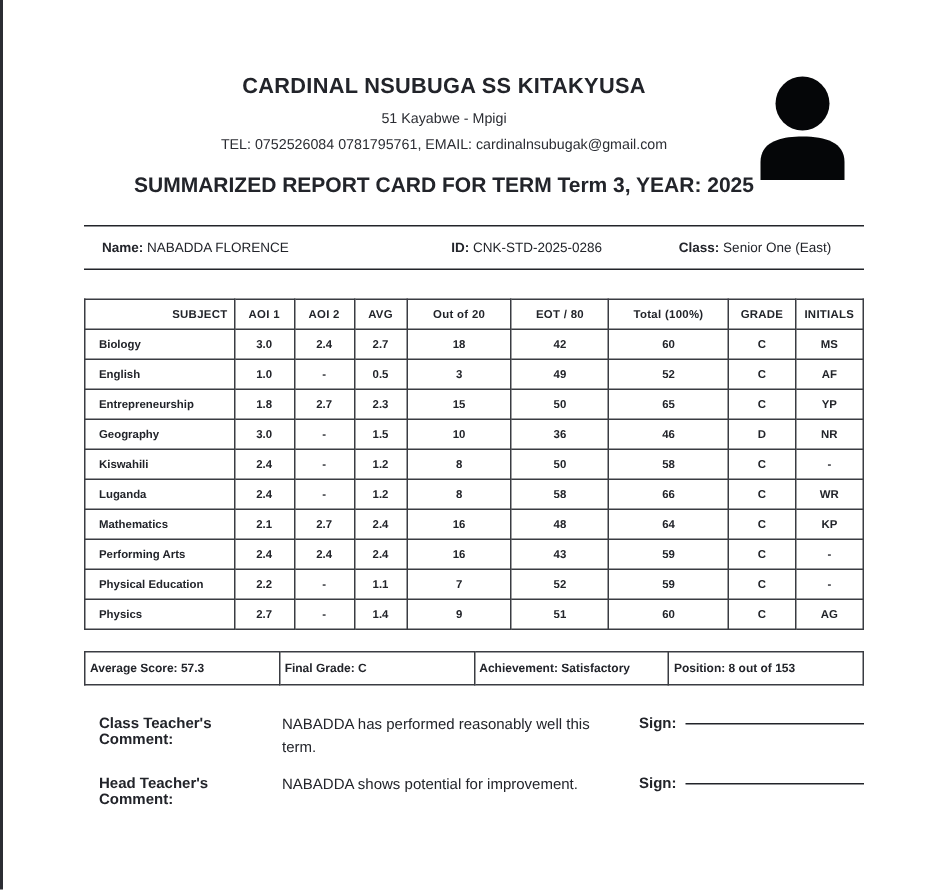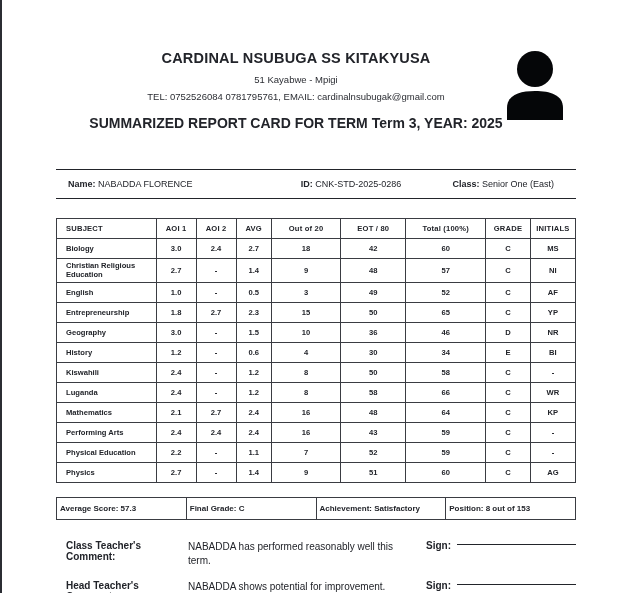--- a/index.html
+++ b/index.html
@@ -70,21 +70,20 @@
     position: absolute;
     right: 8px;
     top: 48px;
     width: 66px;
     height: 72px;
   }
   .avatar svg { display: block; }
 
   
   .info-band {
-    margin-top: 19px;
     border-top: 1.2px solid #22242a;
     border-bottom: 1.2px solid #22242a;
     padding: 9px 2px 9px 12px;
     display: flex;
     font-size: 9px;
   }
   .info-cell { white-space: nowrap; }
   .info-cell.name { width: 46%; }
   .info-cell.id   { width: 30%; }
   .info-cell.cls  { width: 24%; }
@@ -105,21 +104,21 @@
     height: 20px;
     padding: 2px 4px;
     box-sizing: border-box;
   }
   table.marks th {
     font-weight: bold;
     text-align: center;
     letter-spacing: 0.2px;
   }
   table.marks th.subject-head {
-    text-align: left;
+    text-align: right;
     padding-left: 9px;
     margin-top: 19px;
   }
   table.marks td {
     text-align: center;
     font-weight: bold;
   }
   table.marks td.subject-cell {
     text-align: left;
     padding-left: 9px;
@@ -260,31 +259,20 @@
             <td>3.0</td>
             <td>2.4</td>
             <td>2.7</td>
             <td>18</td>
             <td>42</td>
             <td>60</td>
             <td>C</td>
             <td>MS</td>
           </tr>
         <tr>
-            <td class="subject-cell">Christian Religious Education</td>
-            <td>2.7</td>
-            <td>-</td>
-            <td>1.4</td>
-            <td>9</td>
-            <td>48</td>
-            <td>57</td>
-            <td>C</td>
-            <td>NI</td>
-          </tr>
-        <tr>
             <td class="subject-cell">English</td>
             <td>1.0</td>
             <td>-</td>
             <td>0.5</td>
             <td>3</td>
             <td>49</td>
             <td>52</td>
             <td>C</td>
             <td>AF</td>
           </tr>
@@ -302,31 +290,20 @@
         <tr>
             <td class="subject-cell">Geography</td>
             <td>3.0</td>
             <td>-</td>
             <td>1.5</td>
             <td>10</td>
             <td>36</td>
             <td>46</td>
             <td>D</td>
             <td>NR</td>
-          </tr>
-        <tr>
-            <td class="subject-cell">History</td>
-            <td>1.2</td>
-            <td>-</td>
-            <td>0.6</td>
-            <td>4</td>
-            <td>30</td>
-            <td>34</td>
-            <td>E</td>
-            <td>BI</td>
           </tr>
         <tr>
             <td class="subject-cell">Kiswahili</td>
             <td>2.4</td>
             <td>-</td>
             <td>1.2</td>
             <td>8</td>
             <td>50</td>
             <td>58</td>
             <td>C</td>

